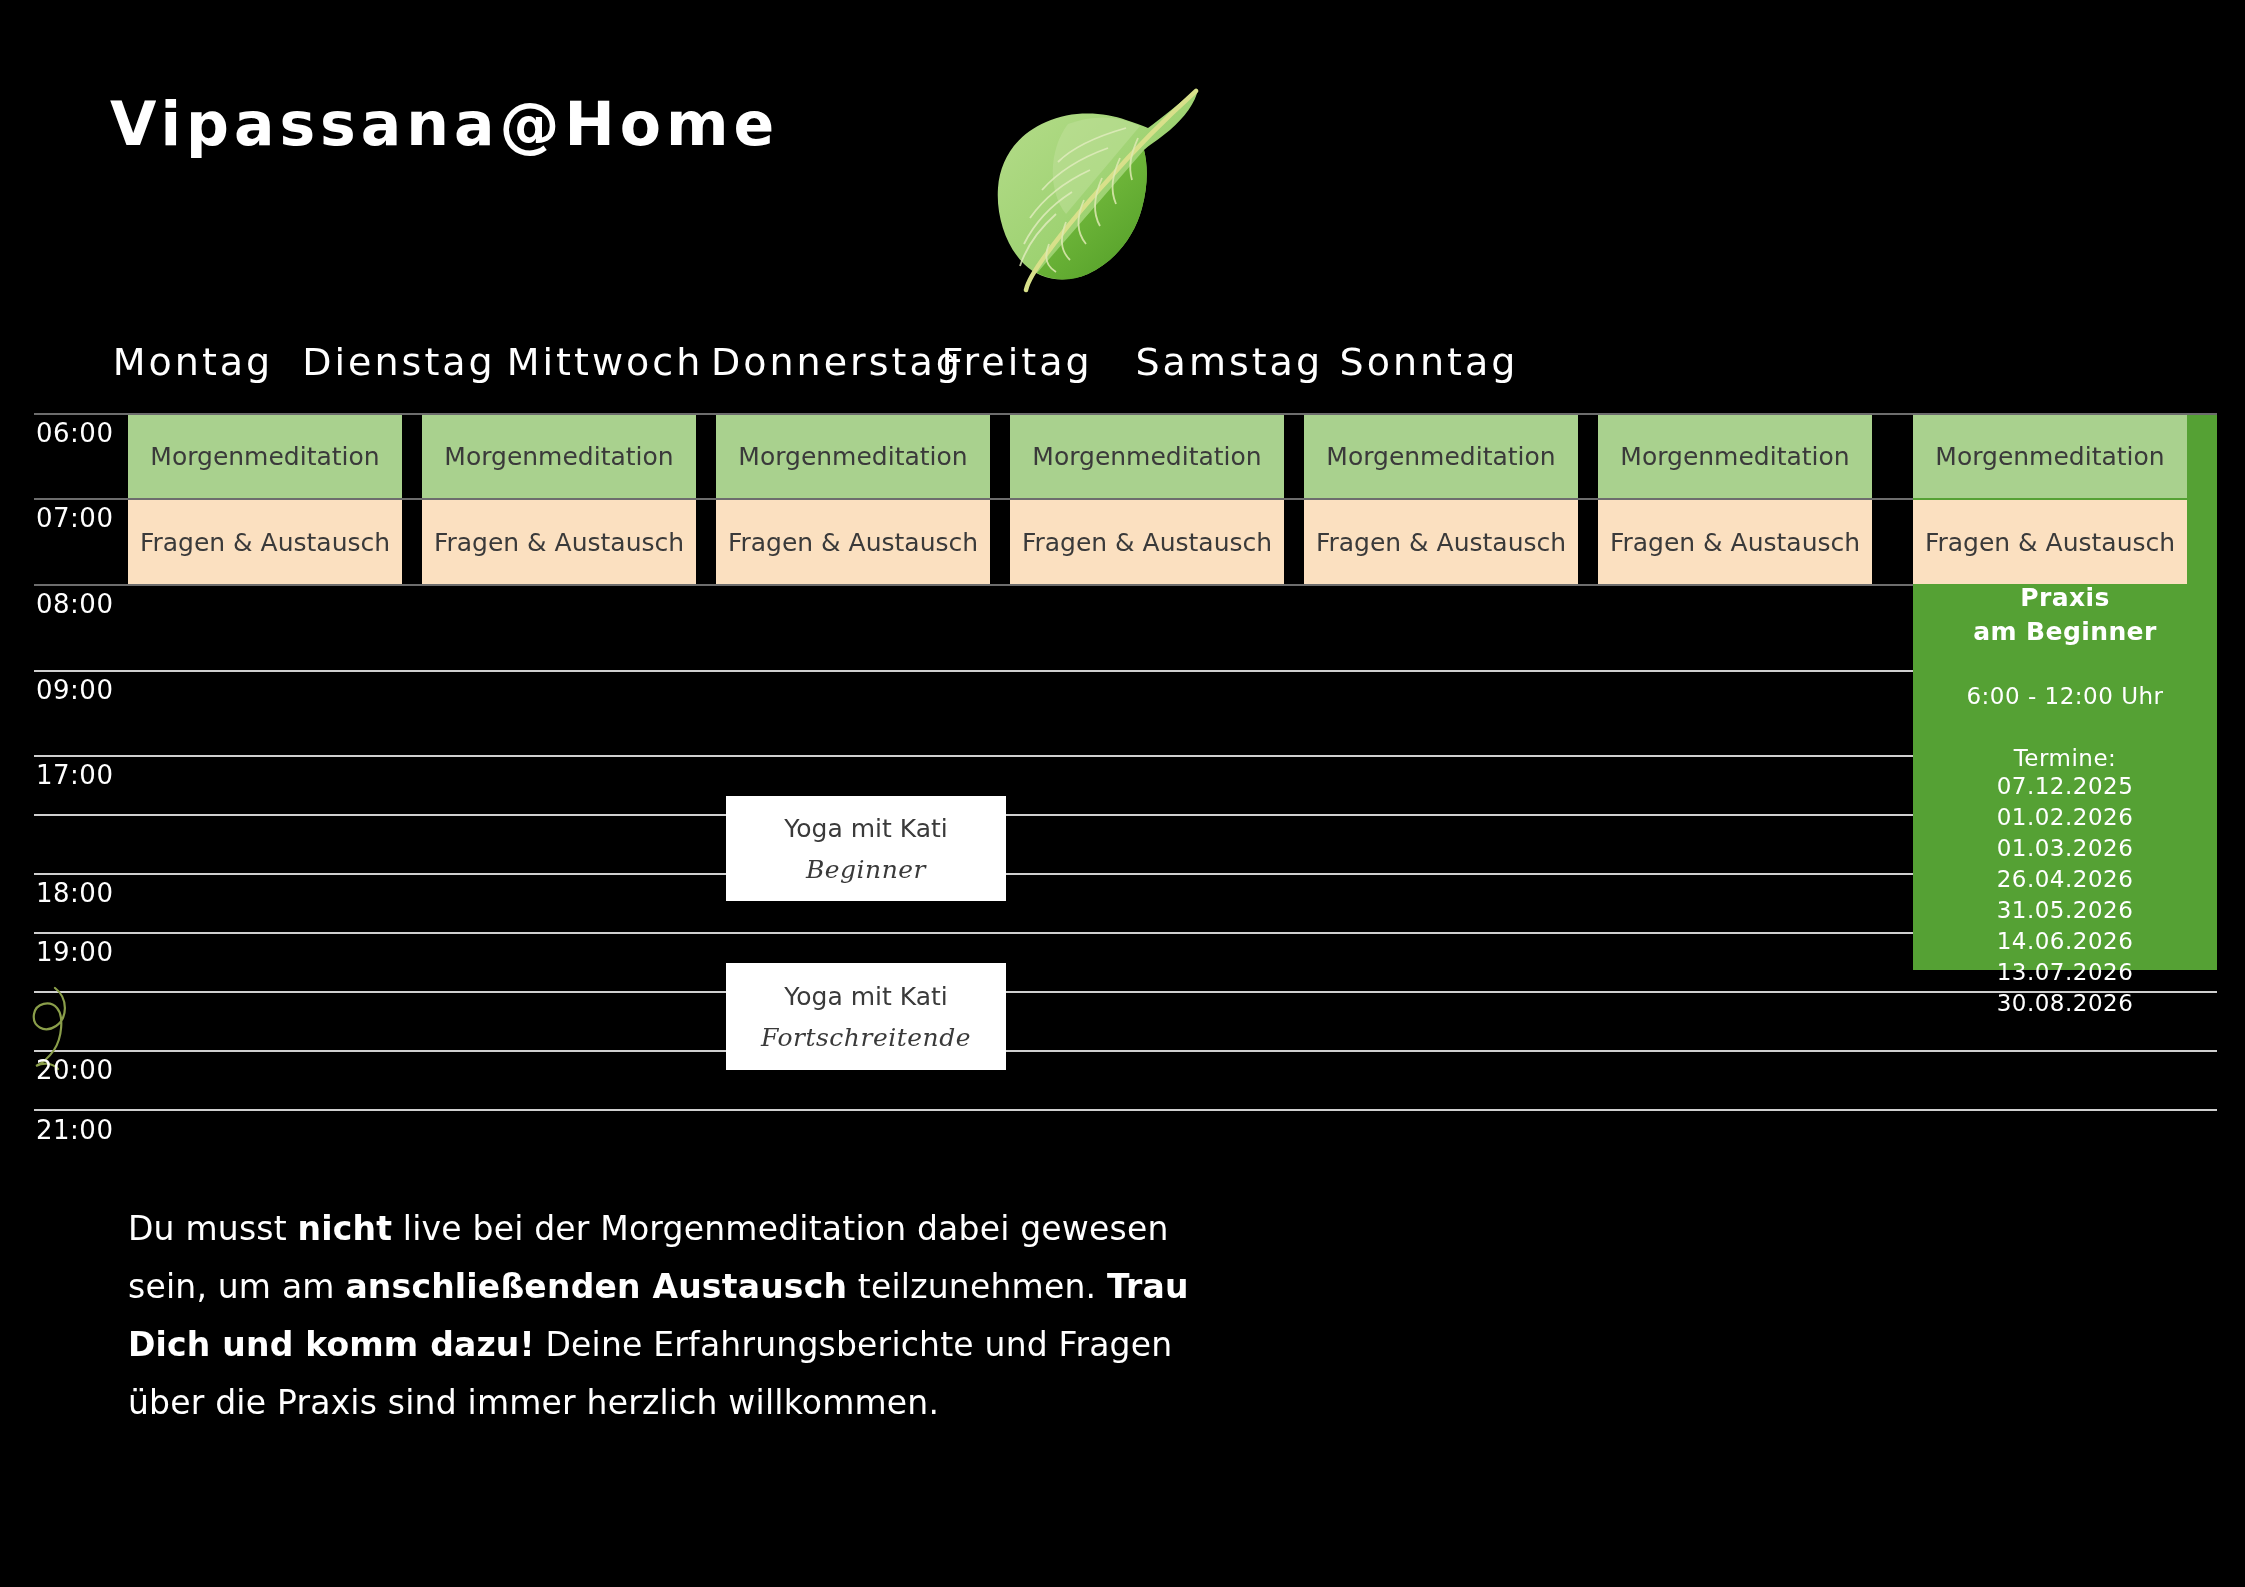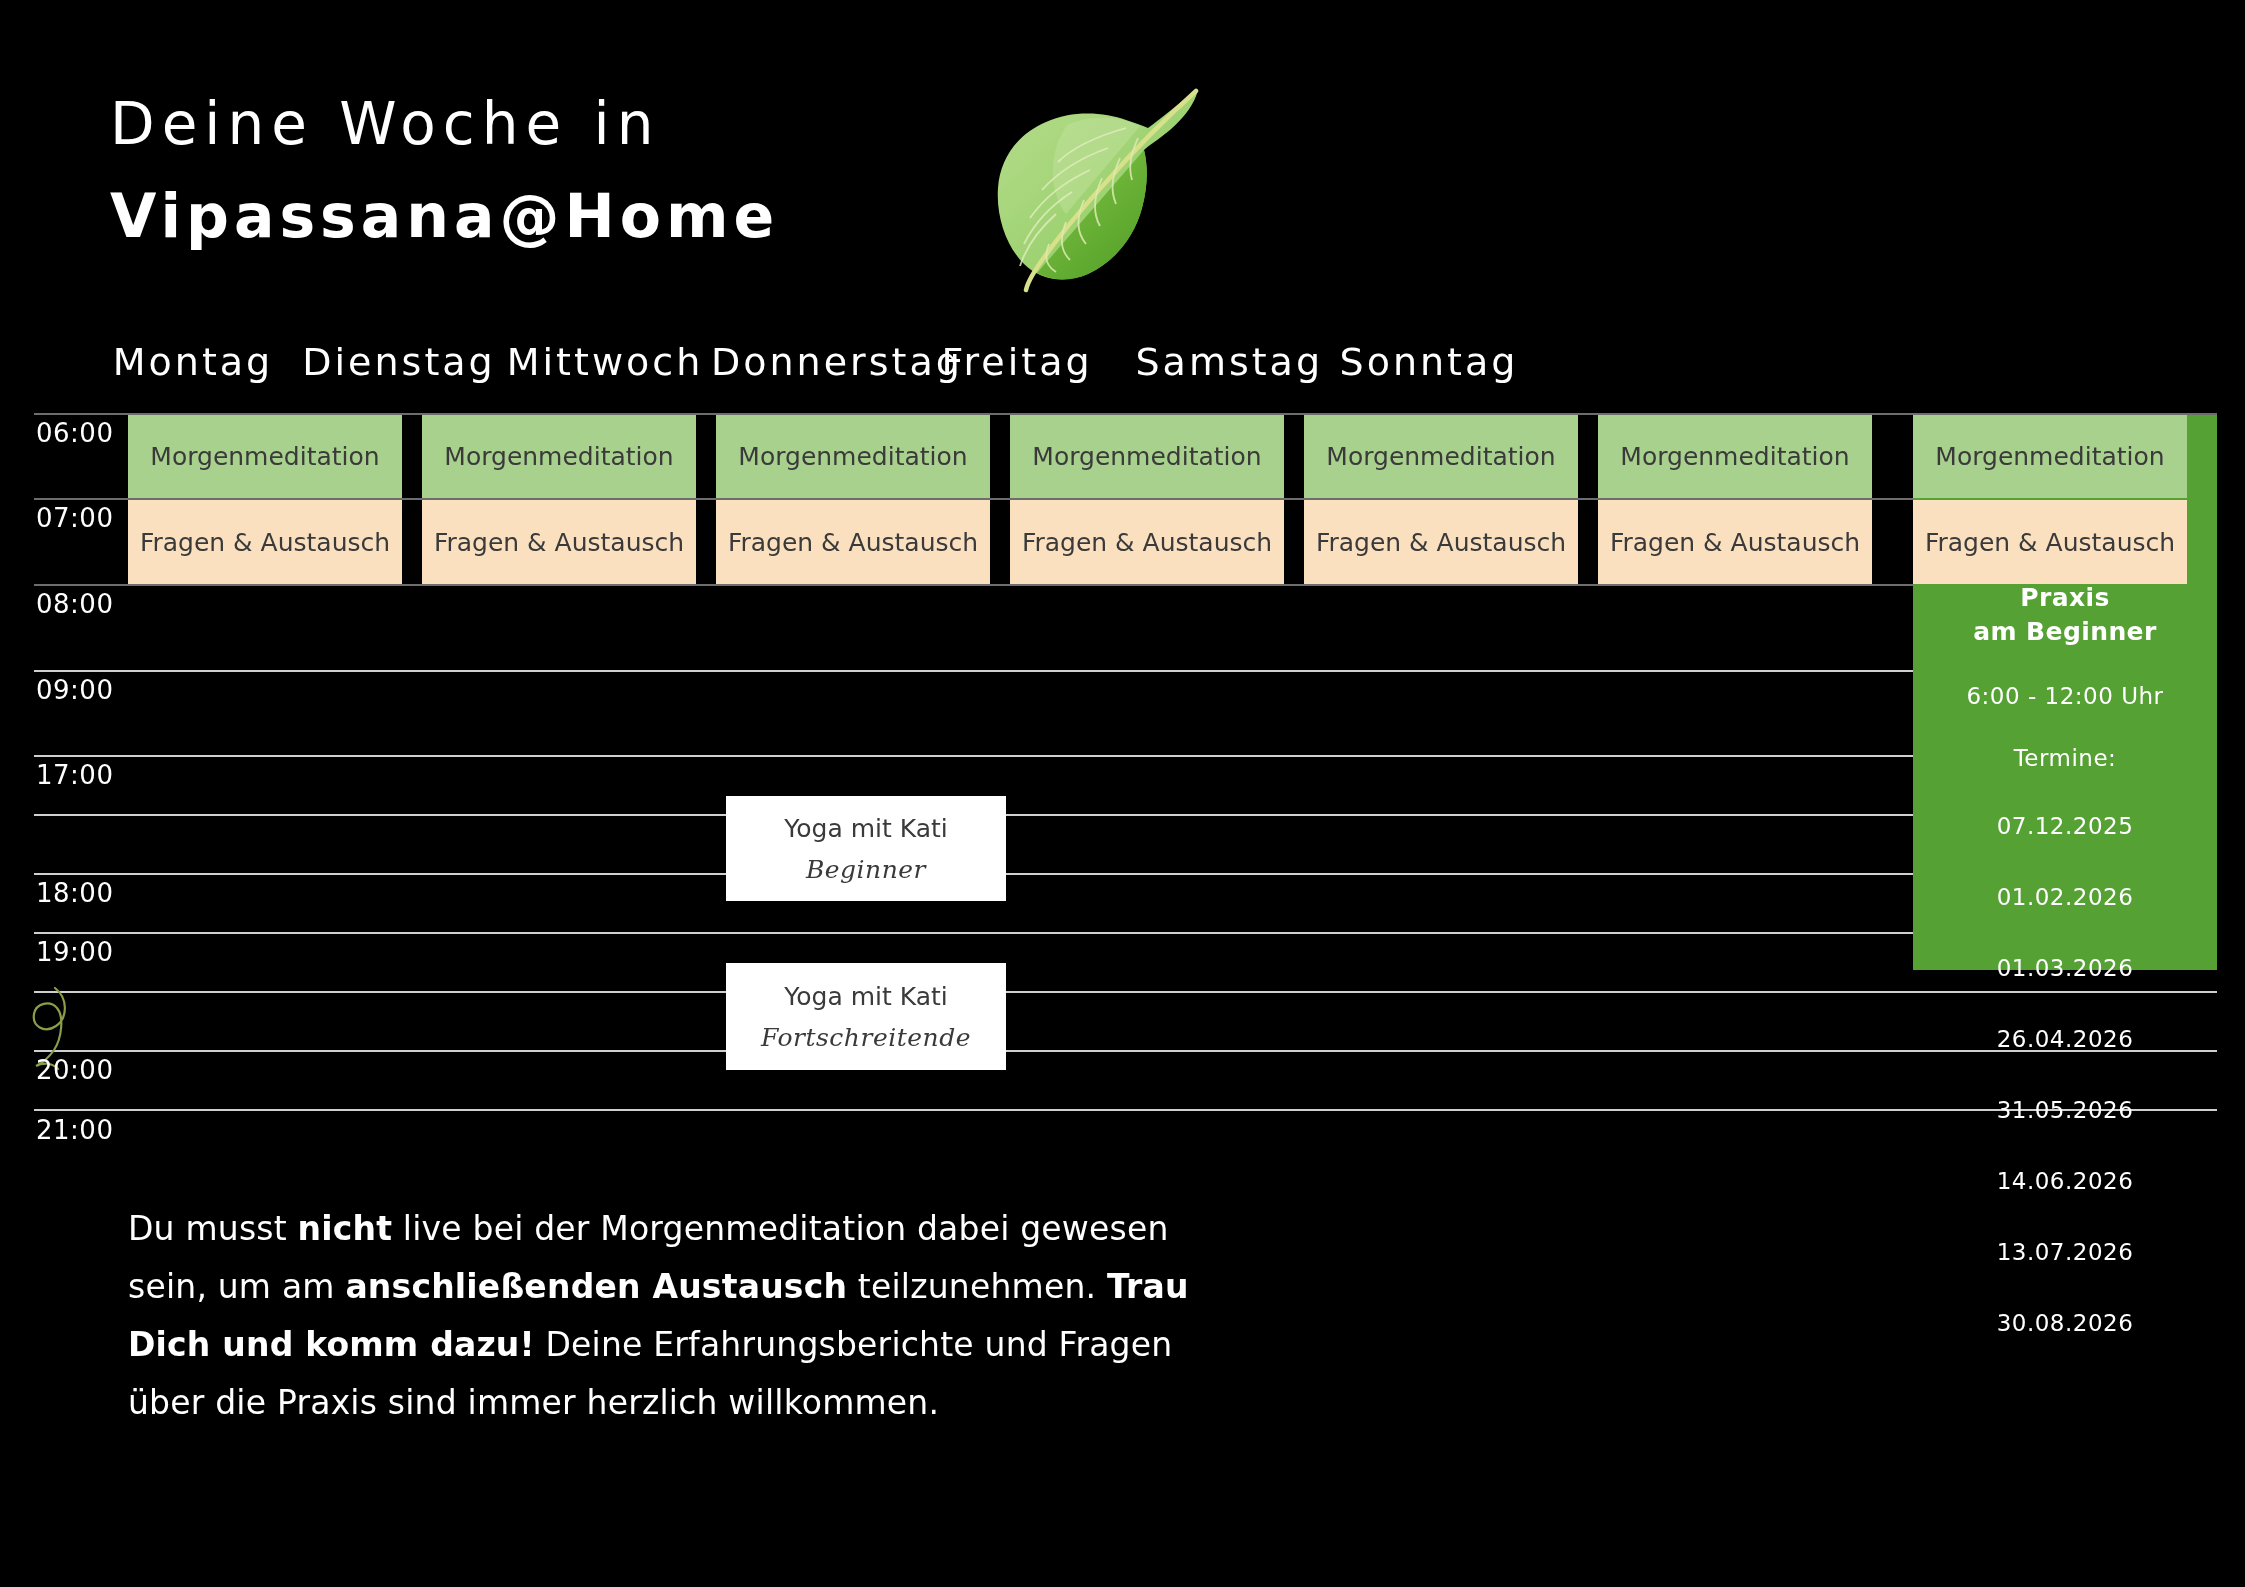--- a/index.html
+++ b/index.html
@@ -148,21 +148,20 @@
   }
   #sunday-dates-label {
     font-size: 23px;
     margin-top: 36px;
     letter-spacing: 0.5px;
   }
   .sunday-date {
     font-size: 23px;
     line-height: 31px;
     letter-spacing: 0.5px;
-    margin-top: 40px;
   }
 
   
   #squiggle {
     position: absolute;
     left: 24px; top: 672px;
     width: 60px; height: 100px;
     z-index: 5;
   }
 
@@ -178,21 +177,20 @@
     letter-spacing: 0.2px;
   }
   #footer-text b { font-weight: 700; }
 </style>
 </head>
 <body>
 
 <div id="header">
 
   <div id="title-block">
-    <div class="title-line l1">Deine Woche in</div>
     <div class="title-line l2">Vipassana@Home</div>
   </div>
 
   <div id="leaf-logo">
     <svg width="300" height="240" viewBox="0 0 300 240" xmlns="http://www.w3.org/2000/svg">
       <defs>
         <linearGradient id="lgA" x1="0" y1="0" x2="1" y2="1">
           <stop offset="0%" stop-color="#b7dd8c"></stop>
           <stop offset="55%" stop-color="#9ed272"></stop>
           <stop offset="100%" stop-color="#6fb73a"></stop>

